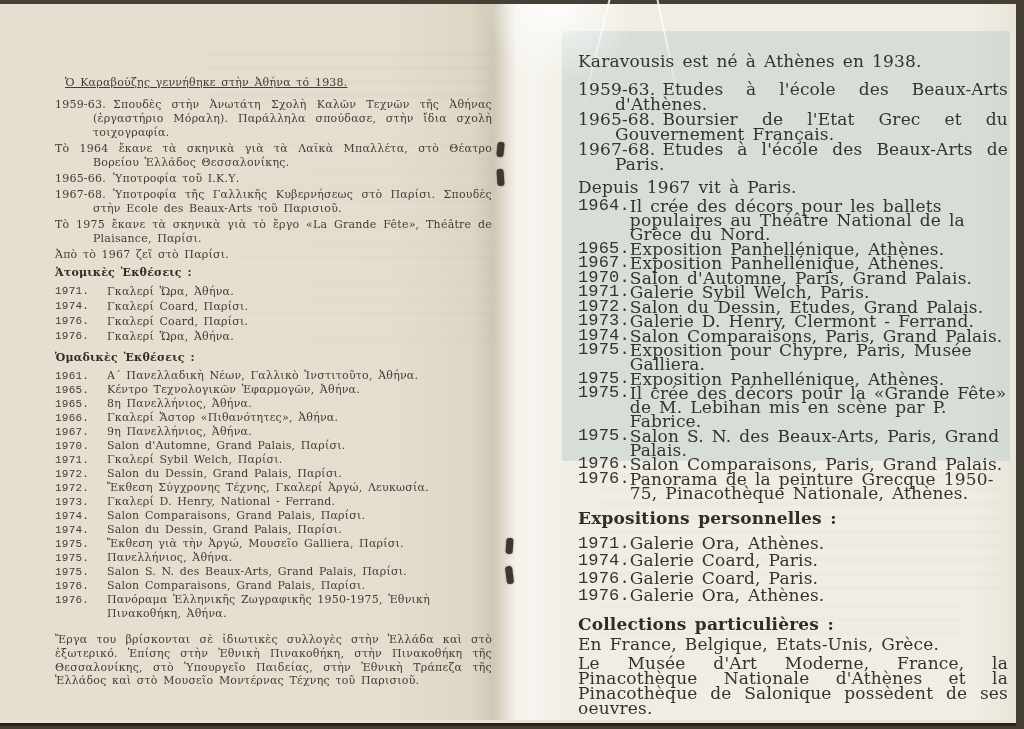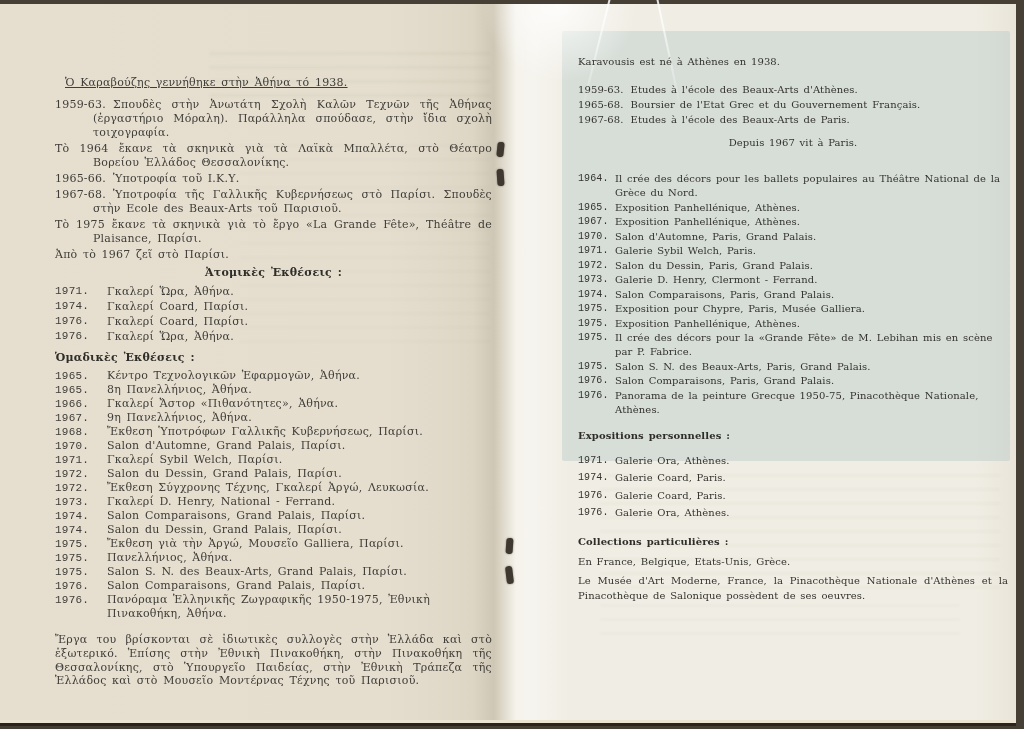--- a/index.html
+++ b/index.html
@@ -31,31 +31,31 @@
     background:repeating-linear-gradient(180deg, rgba(116,118,96,0.10) 0 3px, rgba(0,0,0,0) 3px 14px);}
   .ghost.g1{left:210px;top:48px;width:280px;height:46px;}
   .ghost.g2{left:240px;top:140px;width:250px;height:200px;opacity:.25;}
   .ghost.g3{left:600px;top:470px;width:400px;height:120px;opacity:.35;}
   .ghost.g4{left:600px;top:600px;width:360px;height:40px;opacity:.3;}
 
   
   .content{position:absolute;color:#3f3d38;}
   .content-left{left:55px;top:72px;width:437px;font-size:11px;line-height:14px;
     letter-spacing:.02em;word-spacing:.16em;}
-  .content-right{left:578px;top:50px;width:430px;font-size:10px;line-height:15px;
+  .content-right{left:578px;top:50px;width:430px;font-size:17px;line-height:15px;
     color:#34332e;letter-spacing:.01em;word-spacing:.14em;}
   p{margin:0;}
   .intro-left{margin-left:10px;margin-bottom:8px;text-decoration:underline;}
   .intro-right{margin-bottom:13px;}
   .hang{padding-left:38px;text-indent:-38px;text-align:justify;margin-bottom:2px;}
   .content-right .hang{padding-left:37px;text-indent:-37px;margin-bottom:0;}
   .hang .yr{margin-right:7px;}
-  .residence{margin-top:8px;margin-bottom:22px;text-align:center;}
+  .residence{margin-top:8px;margin-bottom:4px;}
   h3{font-size:inherit;line-height:inherit;color:#2e2d28;margin:0;}
-  .h-solo{margin:4px 0 4px 0;text-align:center;}
+  .h-solo{margin:4px 0 4px 0;}
   .h-group{margin:7px 0 4px 0;}
   .h-personal{margin:11px 0 9px 0;}
   .h-collections{font-weight:bold;margin:13px 0 5px 0;}
   .row{display:flex;}
   .list-left .row{line-height:14px;}
   .list-solo .row{line-height:15px;}
   .list-right .row{line-height:14px;margin-bottom:.5px;}
   .list-personal .row{line-height:17px;}
   .yr-col{flex:0 0 52px;font-family:Liberation Mono, monospace;}
   .content-right .yr-col{flex:0 0 37px;}
@@ -122,20 +122,24 @@
 
           <div class="row">
             <span class="yr-col">1976.</span>
             <span class="tx">Γκαλερί Ὥρα, Ἀθήνα.</span>
           </div>
         </div>
 
       <h3 class="h-group">Ὁμαδικὲς Ἐκθέσεις :</h3>
       <div class="list-left list-group">
 
+          <div class="row">
+            <span class="yr-col">1961.</span>
+            <span class="tx">Α´ Πανελλαδικὴ Νέων, Γαλλικὸ Ἰνστιτοῦτο, Ἀθήνα.</span>
+          </div>
 
           <div class="row">
             <span class="yr-col">1965.</span>
             <span class="tx">Κέντρο Τεχνολογικῶν Ἐφαρμογῶν, Ἀθήνα.</span>
           </div>
 
           <div class="row">
             <span class="yr-col">1965.</span>
             <span class="tx">8η Πανελλήνιος, Ἀθήνα.</span>
           </div>
@@ -143,24 +147,20 @@
           <div class="row">
             <span class="yr-col">1966.</span>
             <span class="tx">Γκαλερί Ἄστορ «Πιθανότητες», Ἀθήνα.</span>
           </div>
 
           <div class="row">
             <span class="yr-col">1967.</span>
             <span class="tx">9η Πανελλήνιος, Ἀθήνα.</span>
           </div>
 
-          <div class="row">
-            <span class="yr-col">1968.</span>
-            <span class="tx">Ἔκθεση Ὑποτρόφων Γαλλικῆς Κυβερνήσεως, Παρίσι.</span>
-          </div>
 
           <div class="row">
             <span class="yr-col">1970.</span>
             <span class="tx">Salon d'Automne, Grand Palais, Παρίσι.</span>
           </div>
 
           <div class="row">
             <span class="yr-col">1971.</span>
             <span class="tx">Γκαλερί Sybil Welch, Παρίσι.</span>
           </div>
@@ -256,21 +256,21 @@
             <span class="tx">Salon d'Automne, Paris, Grand Palais.</span>
           </div>
 
           <div class="row">
             <span class="yr-col">1971.</span>
             <span class="tx">Galerie Sybil Welch, Paris.</span>
           </div>
 
           <div class="row">
             <span class="yr-col">1972.</span>
-            <span class="tx">Salon du Dessin, Paris, Grand Palais.</span>
+            <span class="tx">Salon du Dessin, Etudes, Grand Palais.</span>
           </div>
 
           <div class="row">
             <span class="yr-col">1973.</span>
             <span class="tx">Galerie D. Henry, Clermont - Ferrand.</span>
           </div>
 
           <div class="row">
             <span class="yr-col">1974.</span>
             <span class="tx">Salon Comparaisons, Paris, Grand Palais.</span>

